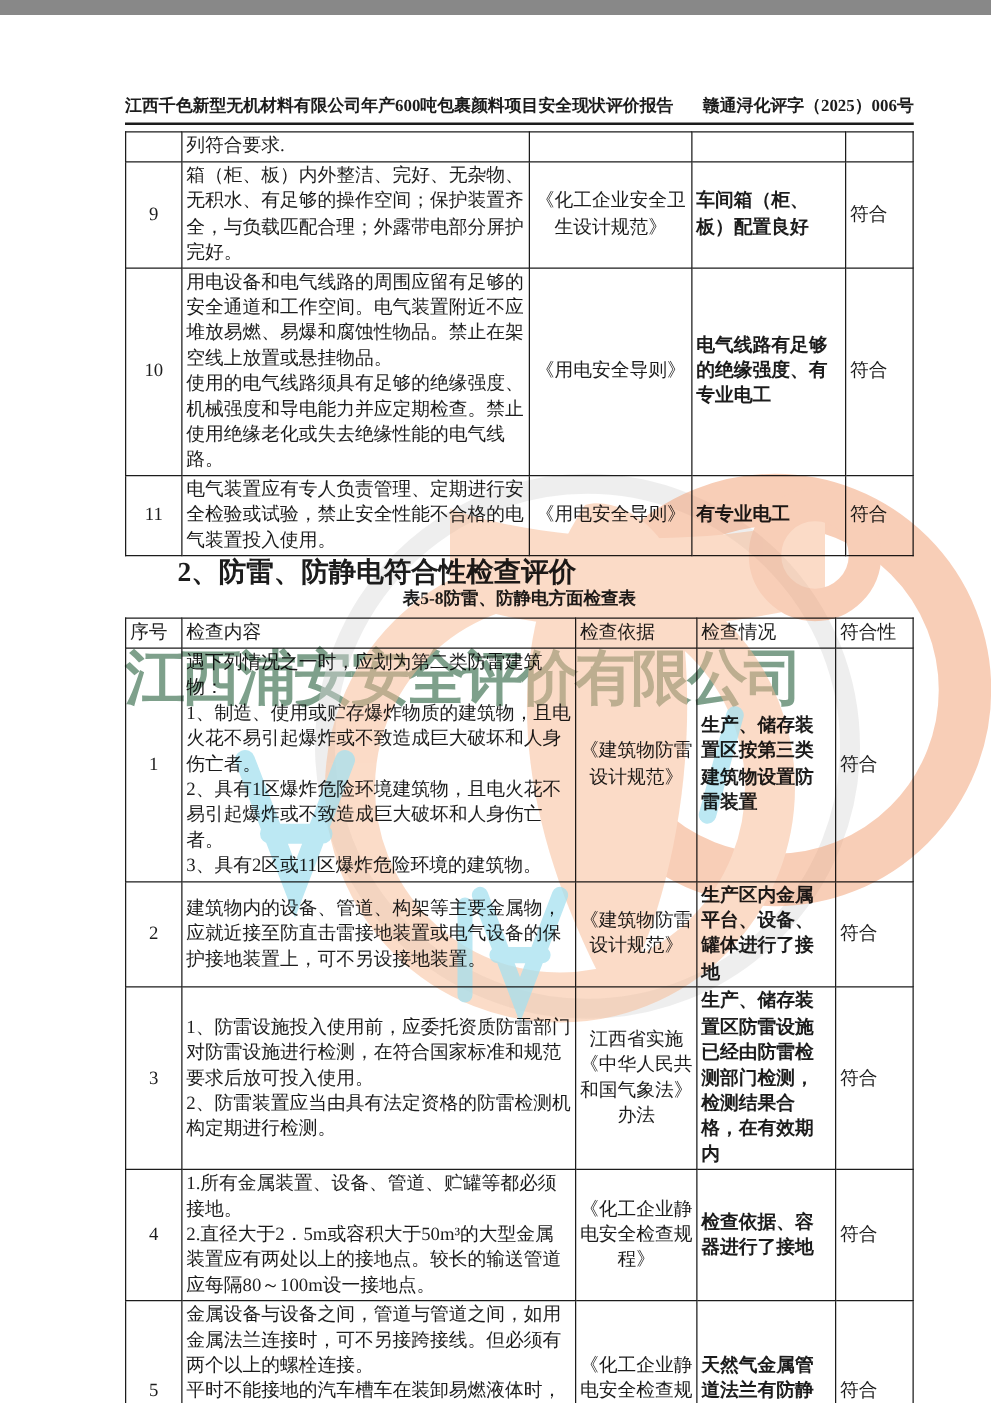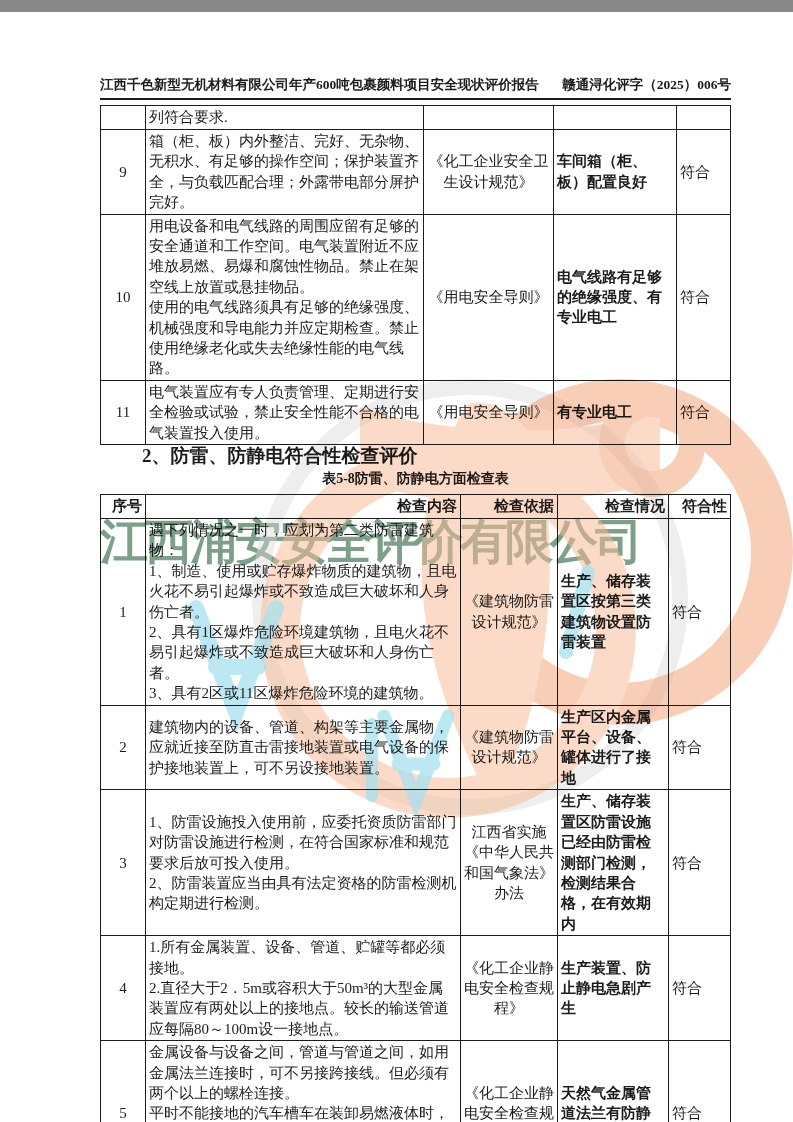--- a/index.html
+++ b/index.html
@@ -36,27 +36,27 @@
     border: 1px solid #1c1c1c;
     vertical-align: middle;
     padding: 1px 3px;
     overflow: hidden;
   }
   td.c-no   { text-align: center; }
   td.c-content { text-align: left; white-space: pre-line; padding-left: 6px; padding-right: 4px; }
   td.c-basis   { text-align: center; white-space: pre-line; }
   td.c-situation { text-align: left; white-space: pre-line; padding-left: 6px; font-weight: bold; }
   td.c-conf  { text-align: left; }
-  th.hdr { font-weight: bold; text-align: right; font-size: 15px; }
+  th.hdr { font-weight: normal; text-align: left; font-size: 15px; }
   #table1 { top: 93px; }
   #table2 { top: 482px; }
   
   .section-heading {
     position: absolute; left: 142px; top: 431px;
-    font-size: 19px; font-weight: bold;
+    font-size: 22px; font-weight: bold;
   }
   .table-title {
     position: absolute; left: 100px; top: 458px; width: 631px;
     text-align: center; font-size: 14px; font-weight: bold;
   }
   
   .page-footer {
     position: absolute; left: 0; top: 1038px; width: 100%;
     text-align: center; font-size: 12.5px;
   }
@@ -169,21 +169,21 @@
 2、防雷装置应当由具有法定资格的防雷检测机构定期进行检测。</td>
       <td class="c-basis">江西省实施《中华人民共和国气象法》办法</td>
       <td class="c-situation">生产、储存装置区防雷设施已经由防雷检测部门检测，检测结果合格，在有效期内</td>
       <td class="c-conf">符合</td>
     </tr>
     <tr style="height:84px;">
       <td class="c-no">4</td>
       <td class="c-content">1.所有金属装置、设备、管道、贮罐等都必须接地。
 2.直径大于2．5m或容积大于50m³的大型金属装置应有两处以上的接地点。较长的输送管道应每隔80～100m设一接地点。</td>
       <td class="c-basis">《化工企业静电安全检查规程》</td>
-      <td class="c-situation">生产装置、防止静电急剧产生</td>
+      <td class="c-situation">检查依据、容器进行了接地</td>
       <td class="c-conf">符合</td>
     </tr>
     <tr style="height:120px;">
       <td class="c-no">5</td>
       <td class="c-content">金属设备与设备之间，管道与管道之间，如用金属法兰连接时，可不另接跨接线。但必须有两个以上的螺栓连接。
 平时不能接地的汽车槽车在装卸易燃液体时，必须在预设地点按操作规程的要求接地。
 装、卸和输送易燃液体时，防止静电急剧产生。</td>
       <td class="c-basis">《化工企业静电安全检查规程》</td>
       <td class="c-situation">天然气金属管道法兰有防静电跨接</td>
       <td class="c-conf">符合</td>

